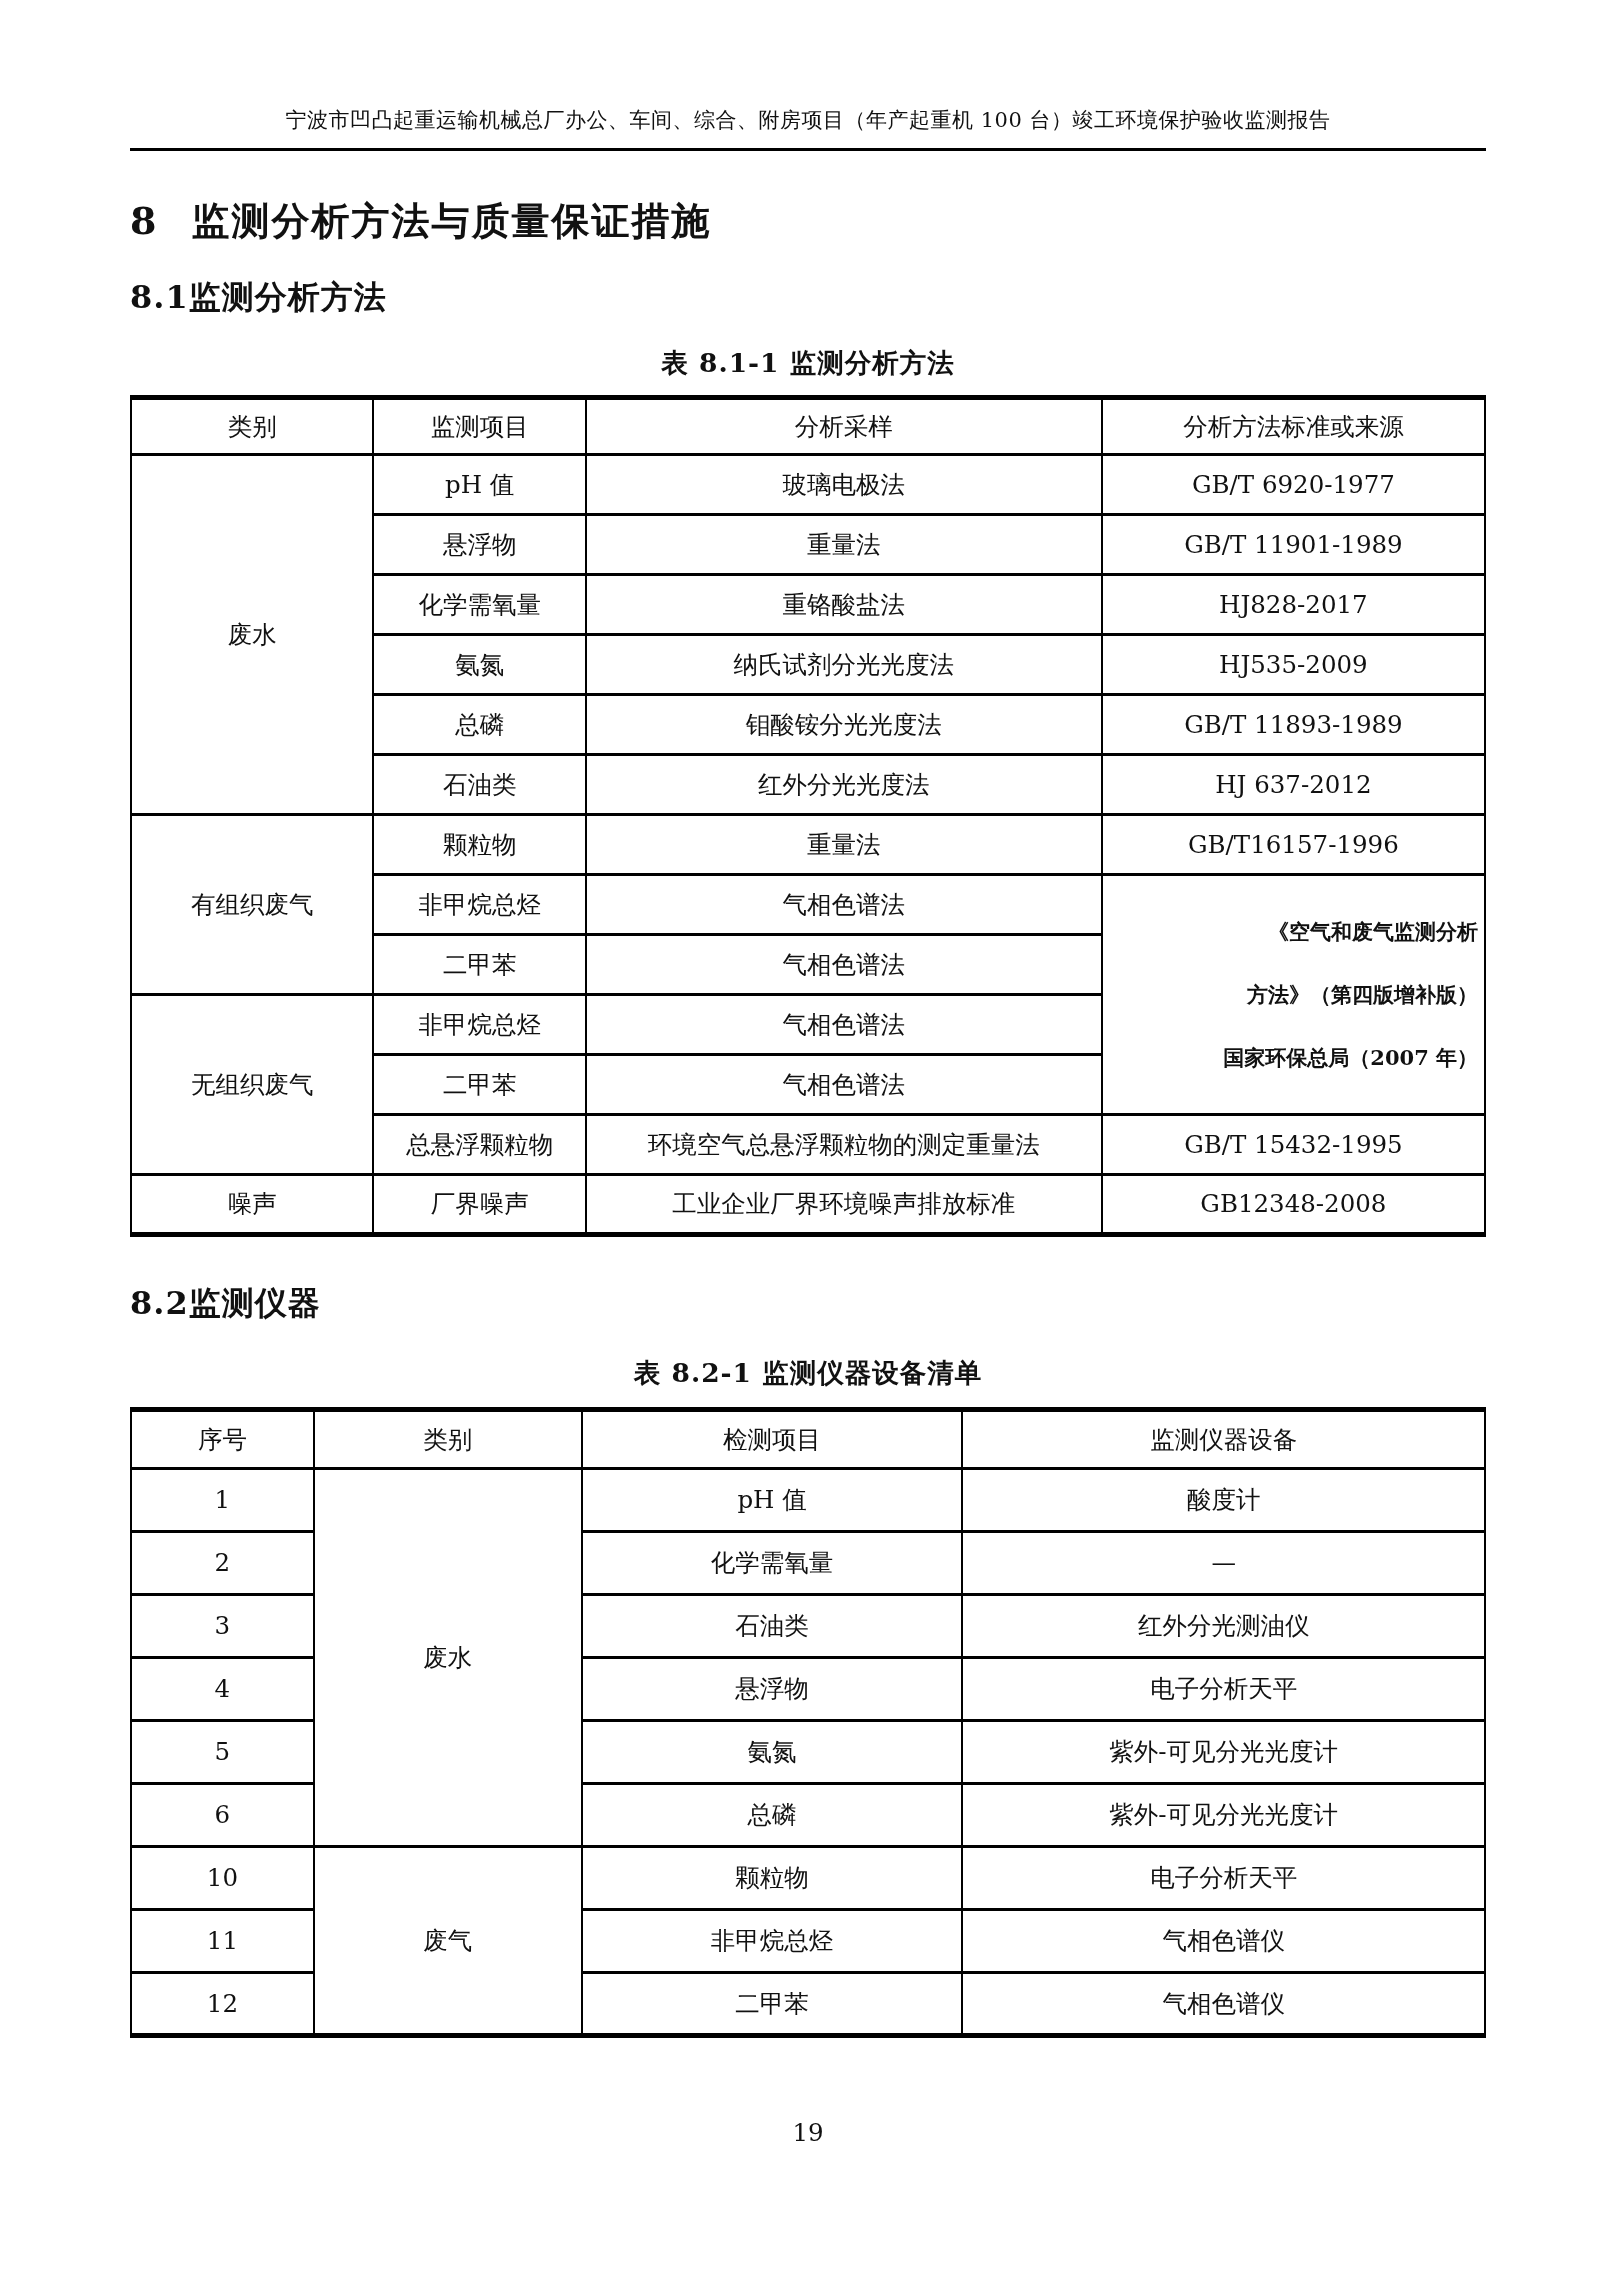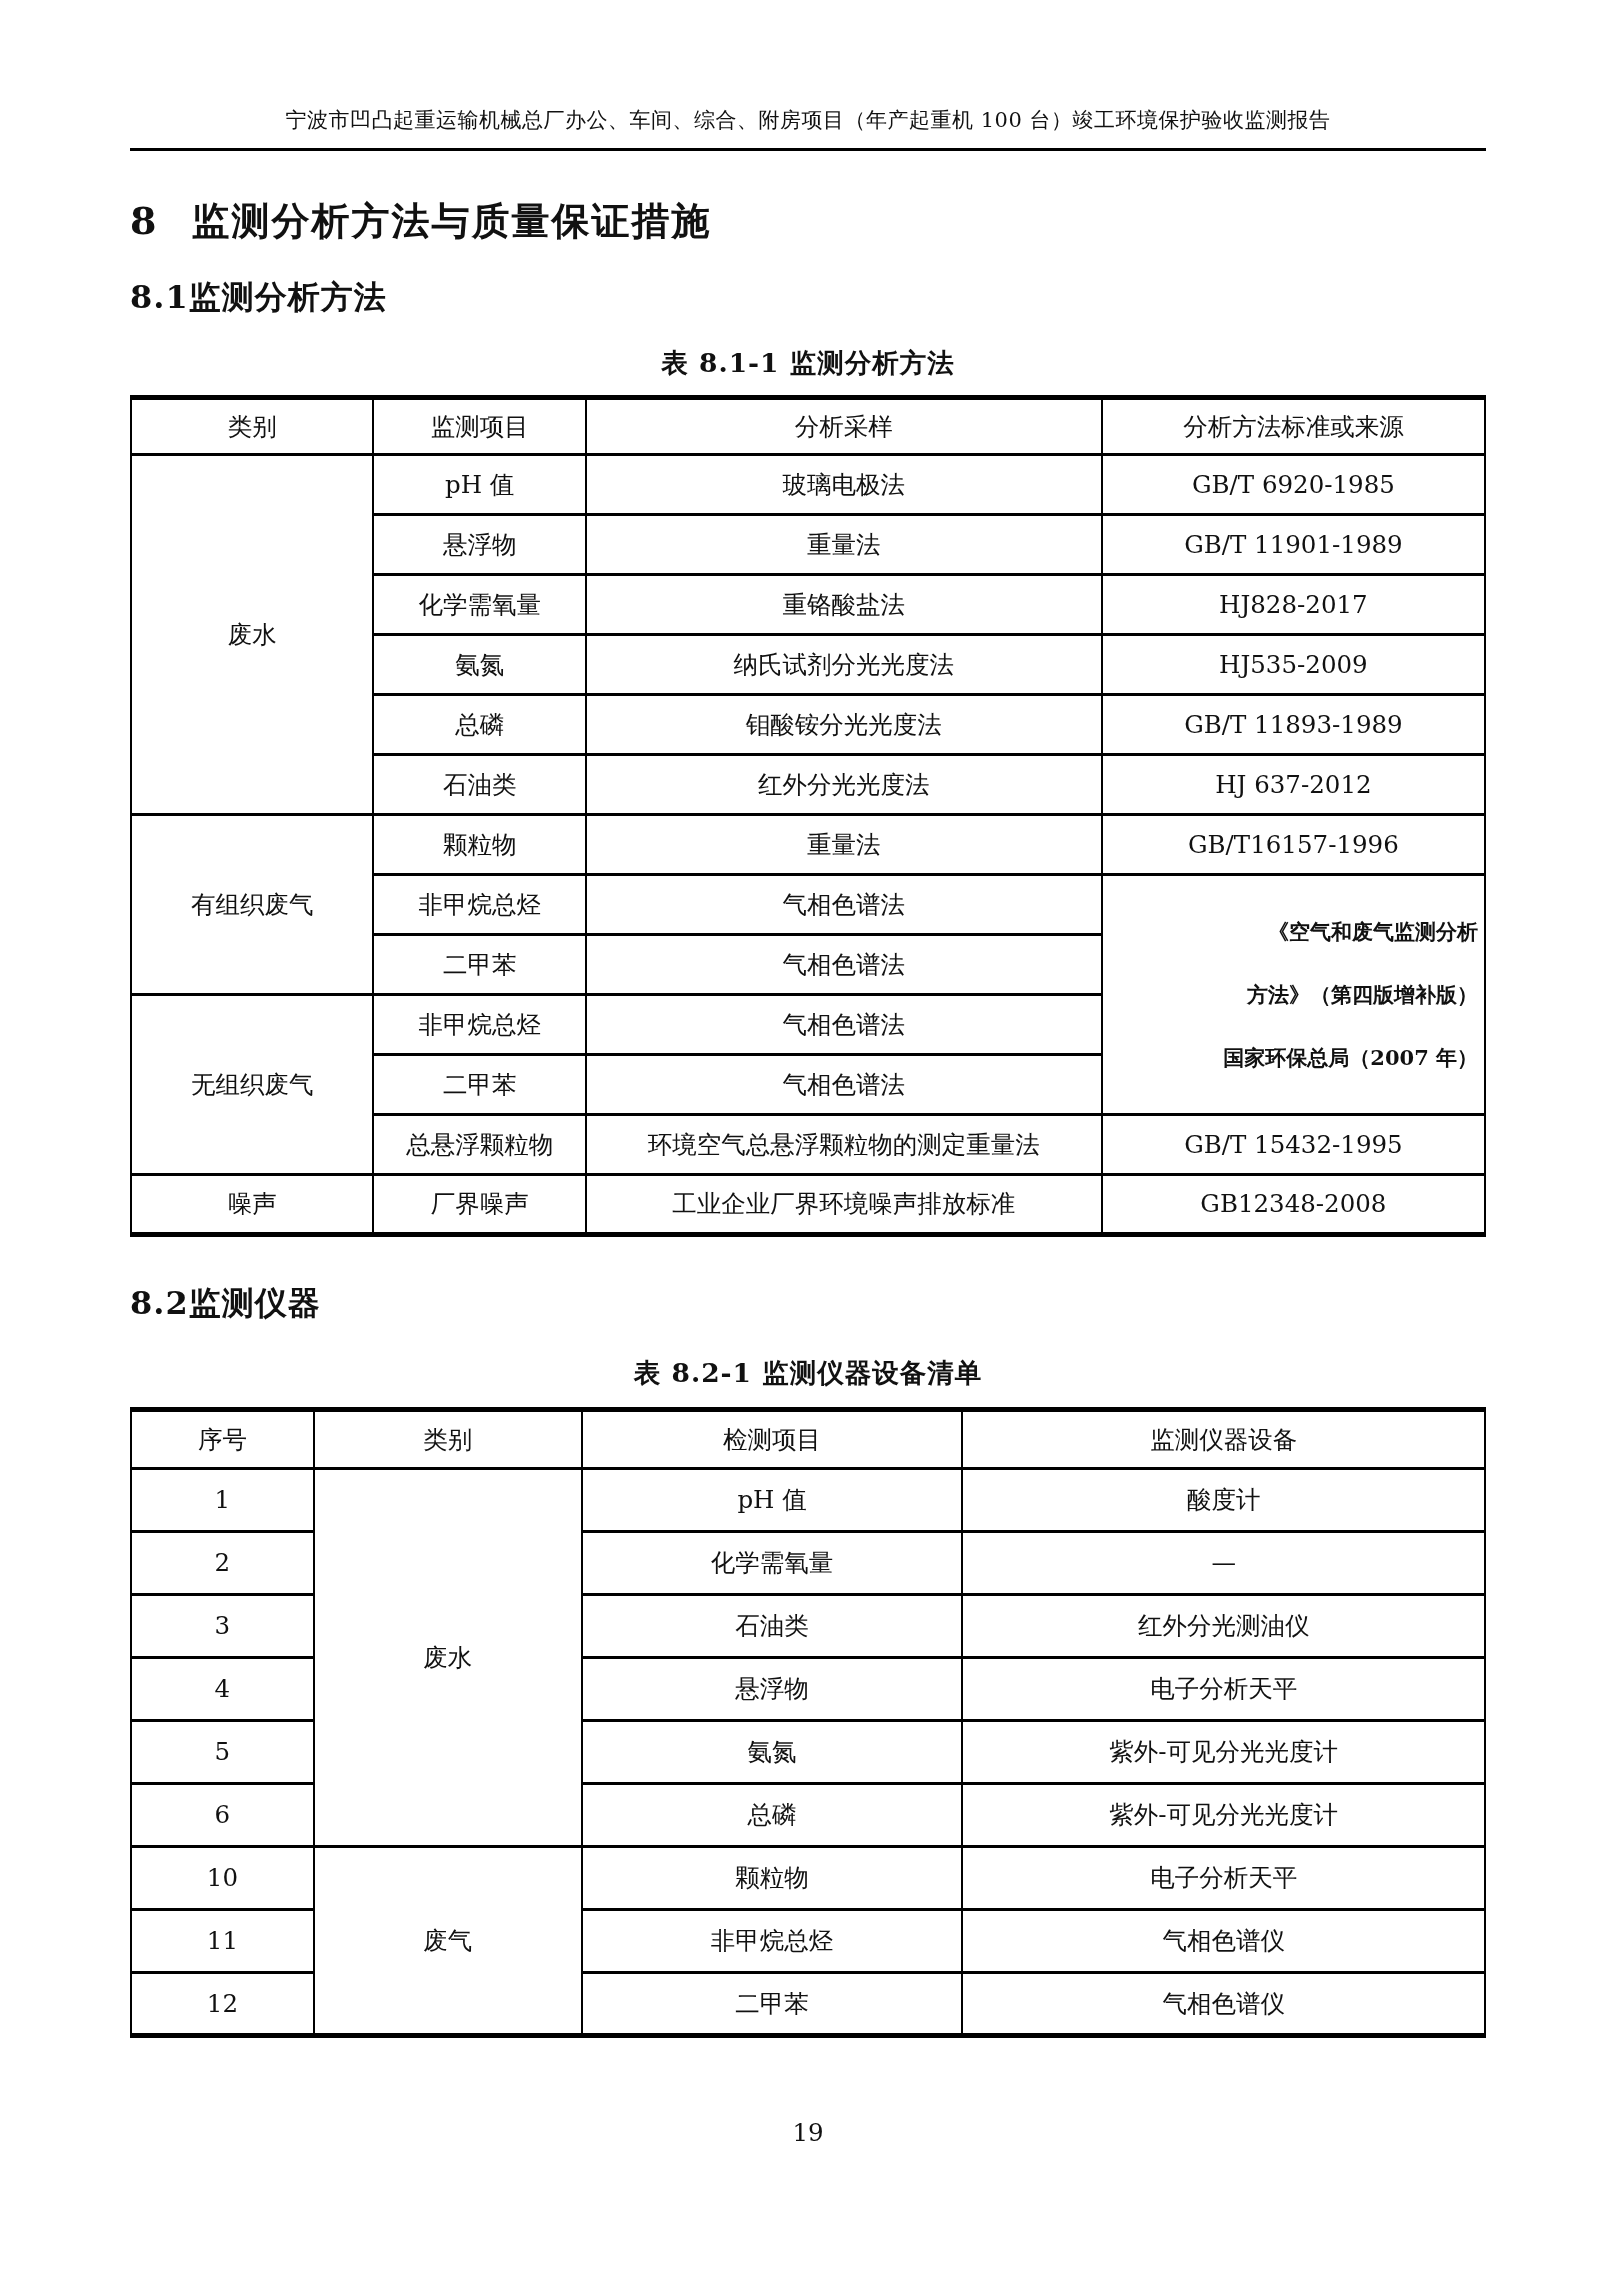--- a/index.html
+++ b/index.html
@@ -115,21 +115,21 @@
         <th>监测项目</th>
         <th>分析采样</th>
         <th>分析方法标准或来源</th>
       </tr>
     </thead>
     <tbody>
       <tr>
         <td rowspan="6">废水</td>
         <td>pH 值</td>
         <td>玻璃电极法</td>
-        <td>GB/T 6920-1985</td>
+        <td>GB/T 6920-1977</td>
       </tr>
       <tr>
         <td>悬浮物</td>
         <td>重量法</td>
         <td>GB/T 11901-1989</td>
       </tr>
       <tr>
         <td>化学需氧量</td>
         <td>重铬酸盐法</td>
         <td>HJ828-2017</td>

